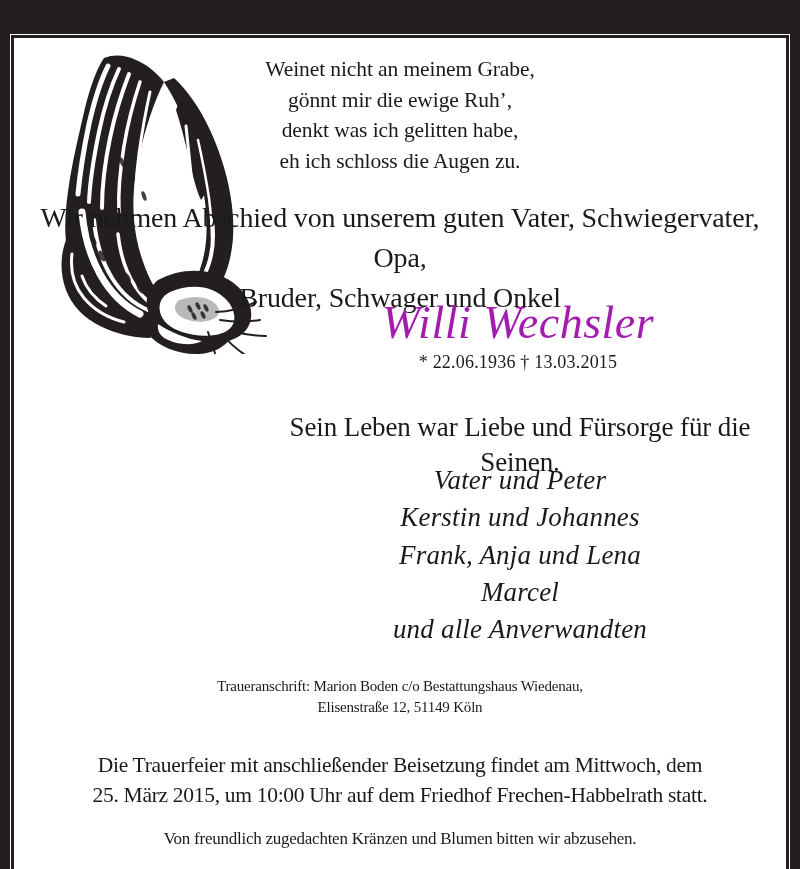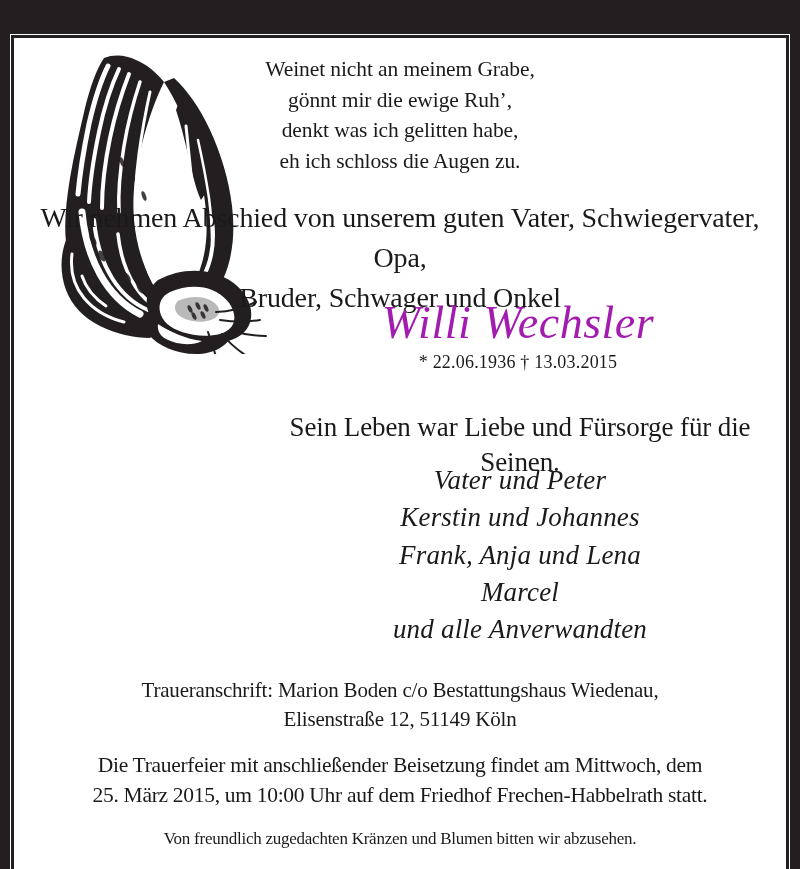--- a/index.html
+++ b/index.html
@@ -112,21 +112,21 @@
     font-style: italic;
     font-size: 27px;
     line-height: 1.38;
     letter-spacing: 0.2px;
   }
 
   #mourning-address {
     position: absolute;
     left: 20px; right: 20px;
     top: 638px;
-    font-size: 21px;
+    font-size: 15px;
     line-height: 1.38;
     letter-spacing: -0.2px;
   }
 
   #ceremony-info {
     position: absolute;
     left: 12px; right: 12px;
     top: 712px;
     font-size: 21.5px;
     line-height: 1.40;

